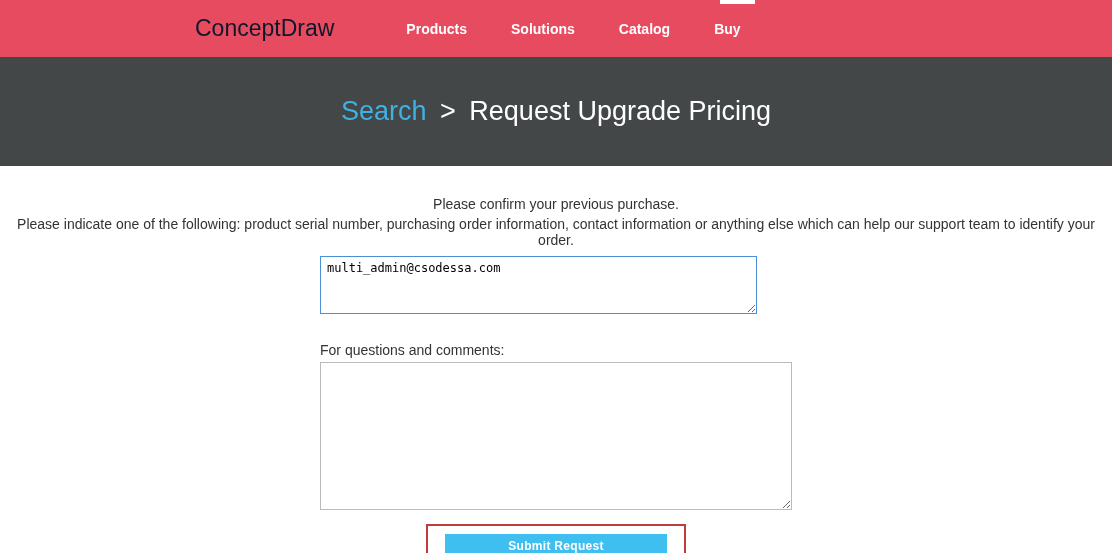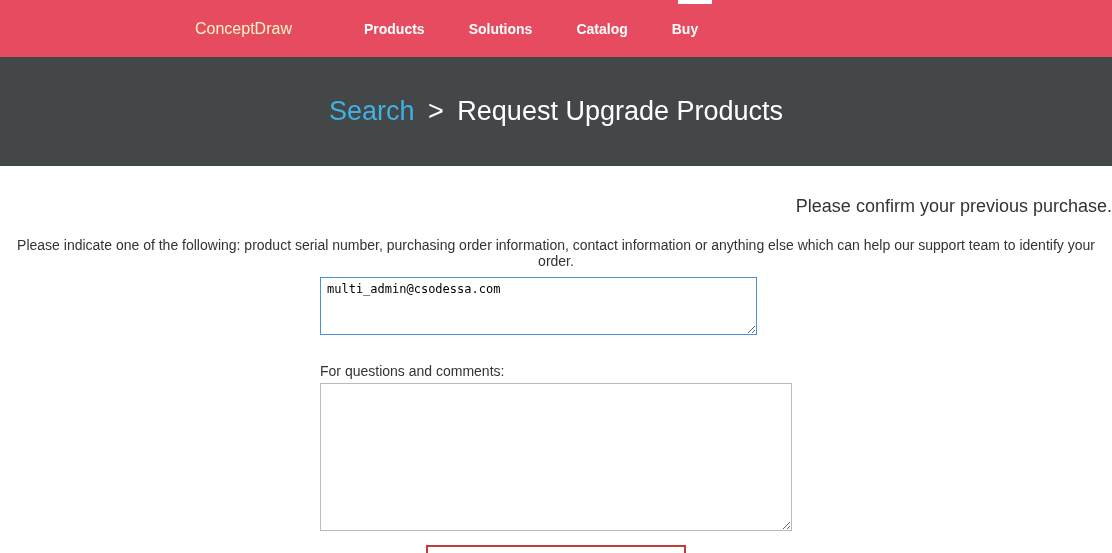--- a/index.html
+++ b/index.html
@@ -11,22 +11,22 @@
   }
   .topbar {
     background: #e64b5f;
     height: 57px;
     display: flex;
     align-items: center;
     padding-left: 195px;
     position: relative;
   }
   .brand {
-    color: #fef9c3;
-    font-size: 16px;
+    color: #0f172a;
+    font-size: 23px;
     font-weight: 400;
     margin-right: 50px;
   }
   .nav-item {
     color: #fff;
     font-size: 14px;
     cursor: pointer;
     padding: 0 22px;
     height: 57px;
     display: flex;
@@ -61,24 +61,23 @@
   .breadcrumb .sep {
     color: #fff;
     margin: 0 6px;
   }
   .content {
     width: 100%;
     padding-top: 30px;
     text-align: center;
   }
   .instr1 {
-    font-size: 18px;
+    font-size: 14px;
     color: #333;
-    margin-bottom: 20px;
-    text-align: right;
+    margin-bottom: 4px;
   }
   .instr2 {
     font-size: 14px;
     color: #333;
     margin-bottom: 8px;
   }
   .field-wrap {
     width: 472px;
     margin: 0 auto;
     text-align: left;
@@ -142,21 +141,21 @@
   <div class="nav-item">Products</div>
   <div class="nav-item">Solutions</div>
   <div class="nav-item">Catalog</div>
   <div class="nav-item active">Buy</div>
 </div>
 
 <div class="subheader">
   <div class="breadcrumb">
     <span class="link">Search</span>
     <span class="sep">&gt;</span>
-    <span>Request Upgrade Products</span>
+    <span>Request Upgrade Pricing</span>
   </div>
 </div>
 
 <div class="content">
   <div class="instr1">Please confirm your previous purchase.</div>
   <div class="instr2">Please indicate one of the following: product serial number, purchasing order information, contact information or anything else which can help our support team to identify your order.</div>
 
   <div class="field-wrap">
     <textarea class="ta1" style="">multi_admin@csodessa.com</textarea>
 

